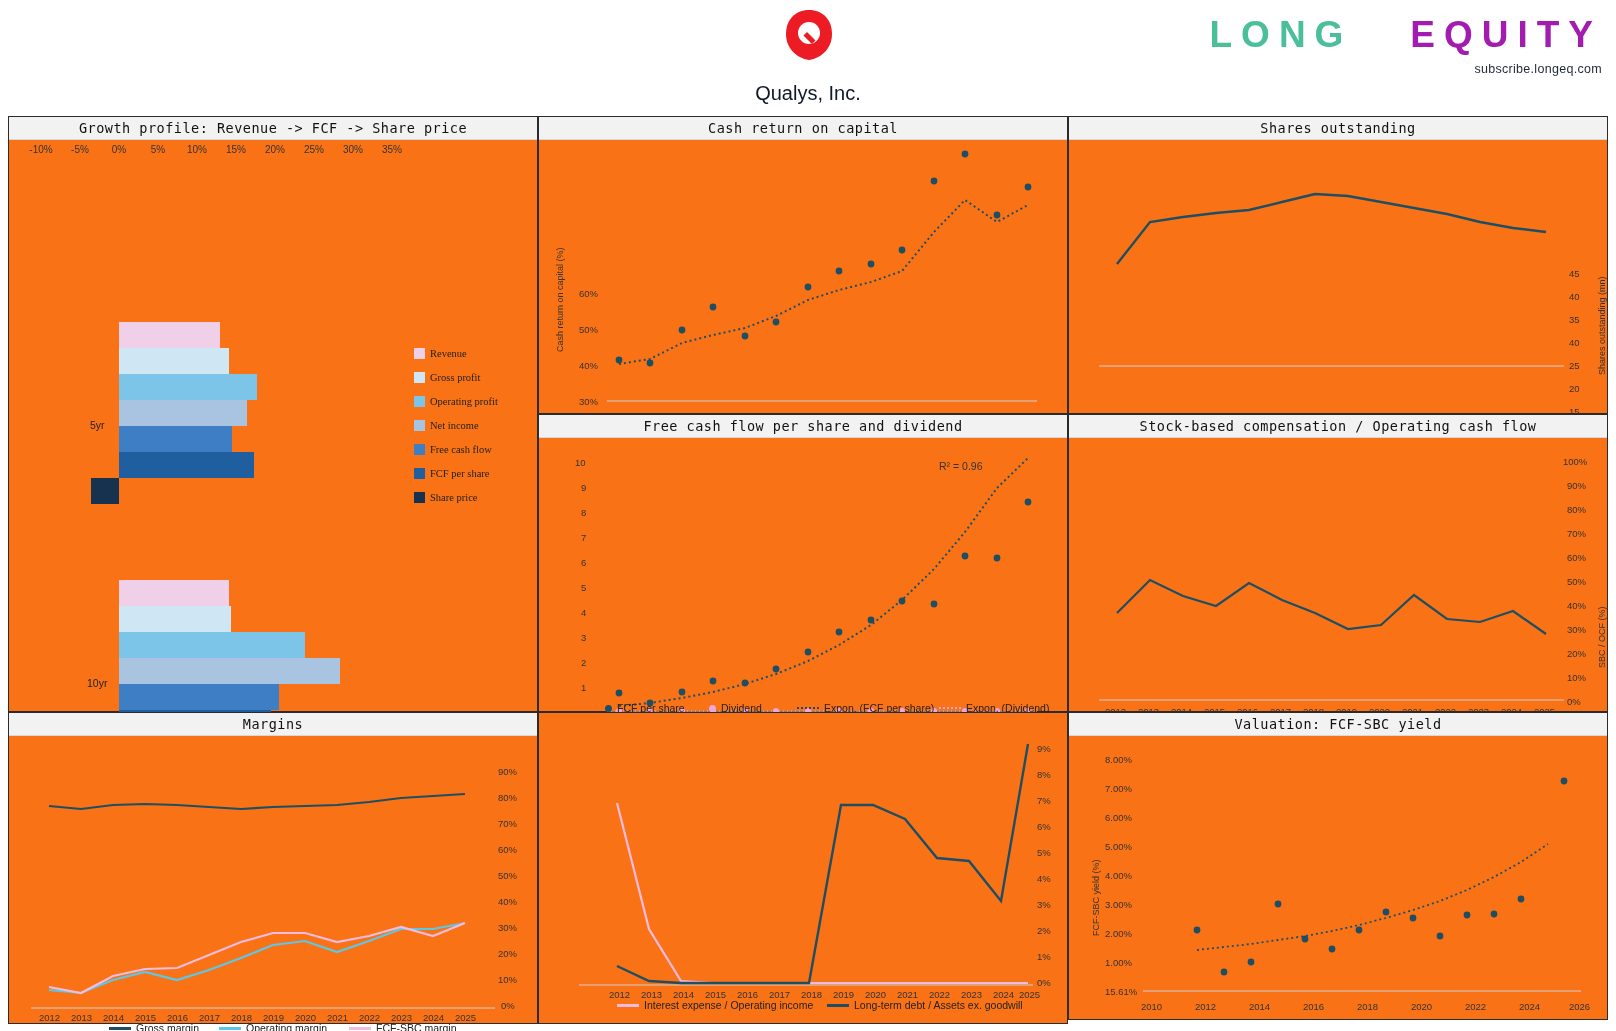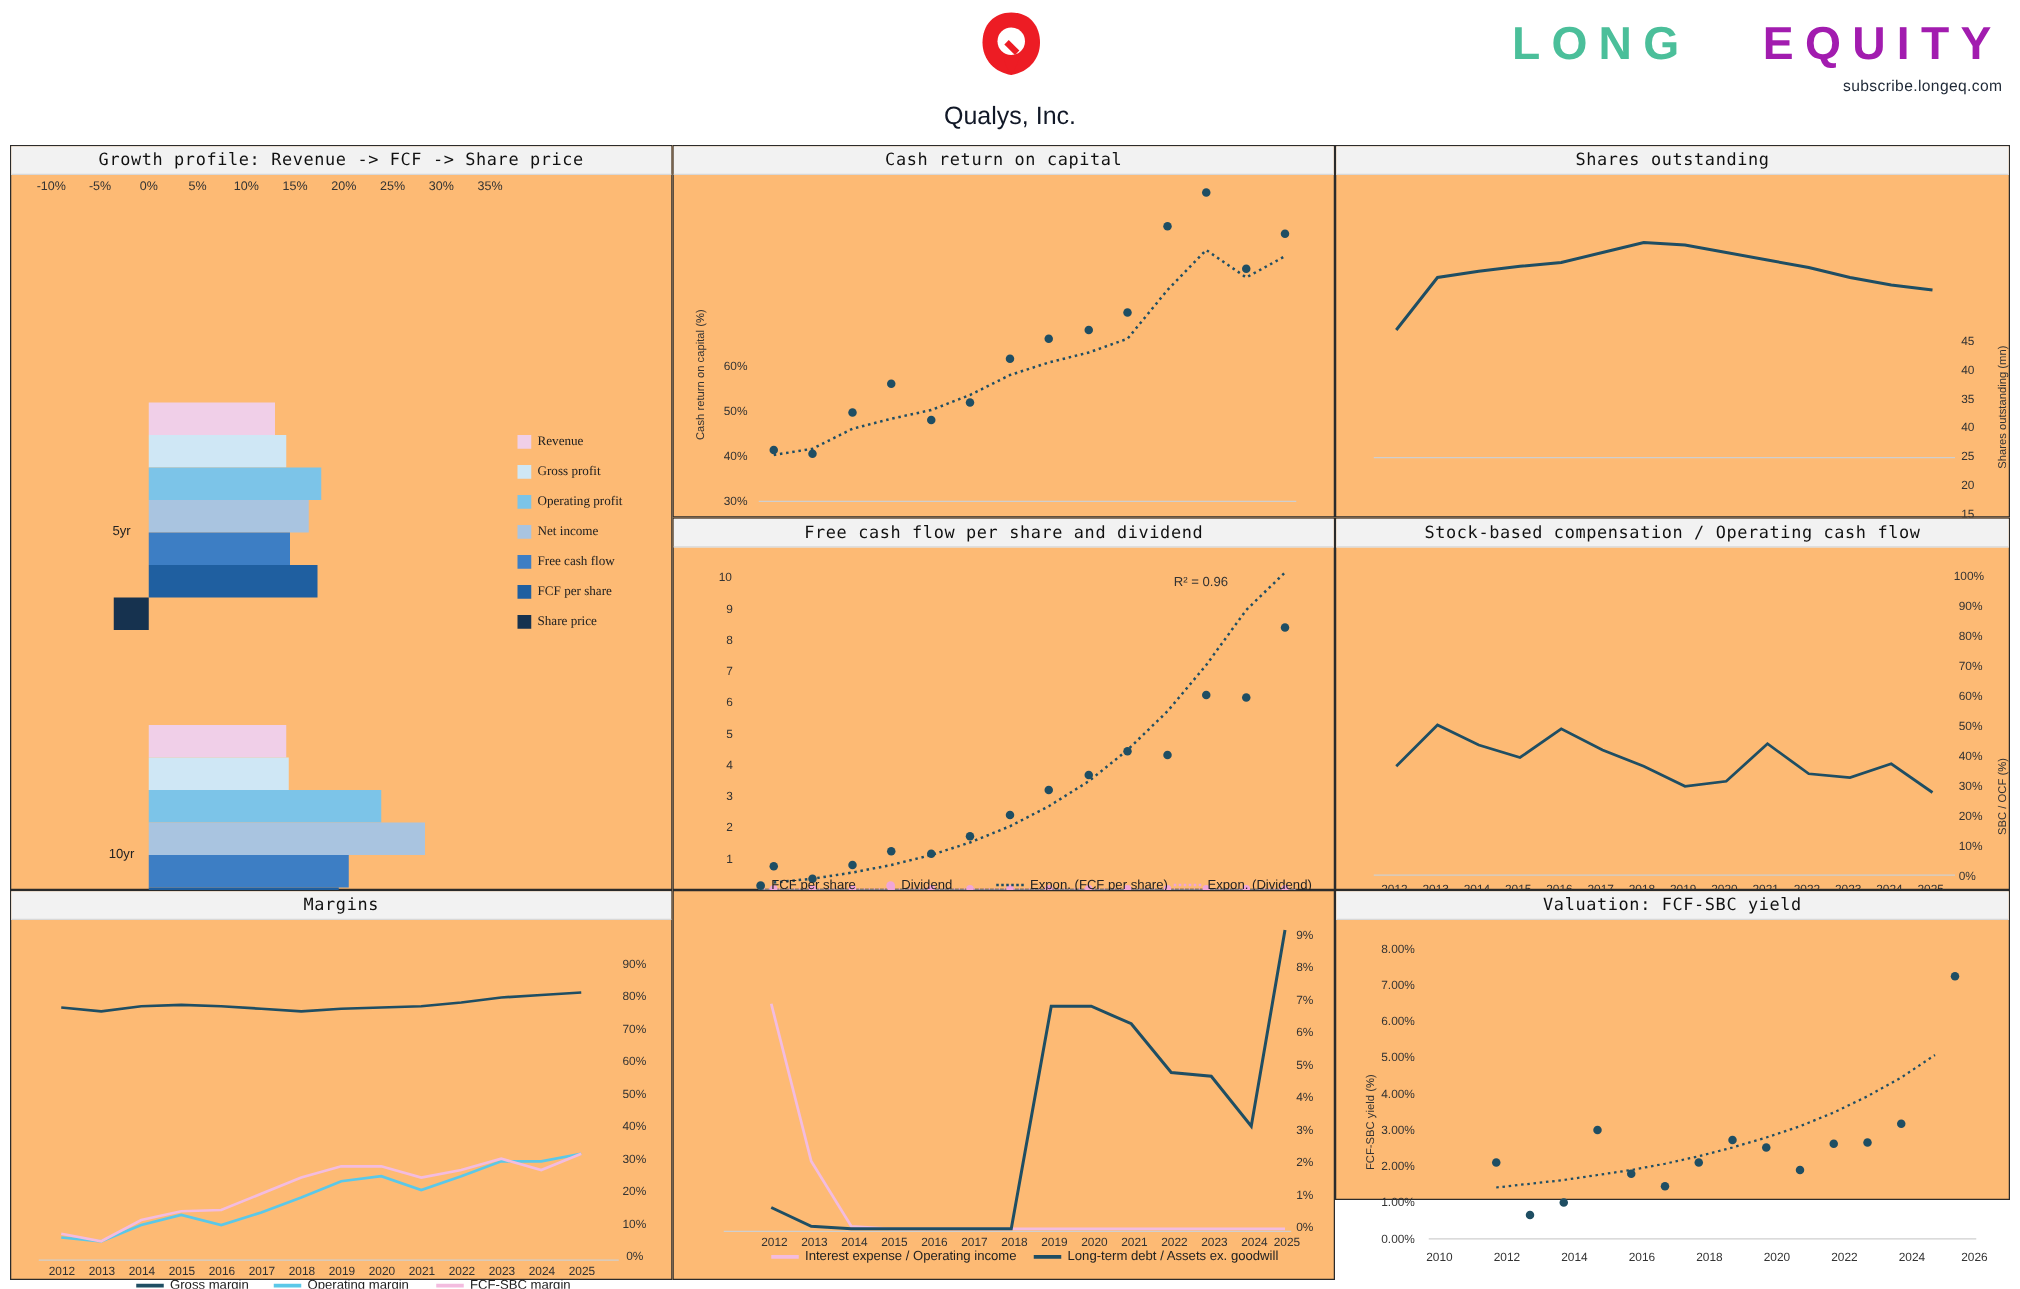--- a/index.html
+++ b/index.html
@@ -20,39 +20,39 @@
     position:absolute;right:14px;top:14px;text-align:right;
   }
   .brand-word{font-size:37px;letter-spacing:9px;font-weight:bold;}
   .brand-long{color:#4bbf9a;}
   .brand-equity{color:#a21caf;}
   .brand-sub{font-size:12.5px;color:#1f2937;margin-top:6px;letter-spacing:.3px;}
 
   
   .grid{position:absolute;left:8px;top:116px;width:1600px;height:908px;}
   .panel{
-    position:absolute;border:1px solid #2b2b2b;background:#fdba74;box-sizing:border-box;
+    position:absolute;border:1px solid #2b2b2b;background:#f97316;box-sizing:border-box;
   }
   .panel-title{
     height:22px;line-height:22px;text-align:center;
     font-family:"DejaVu Sans Mono","Liberation Mono",monospace;
     font-size:13.5px;color:#111;background:#f2f2f2;border-bottom:1px solid #d8d8d8;
     letter-spacing:.5px;
   }
   .panel-body{position:relative;width:100%;height:calc(100% - 22px);}
 
   
   #p-growth{left:0;top:0;width:530px;height:596px;}
   #p-croc{left:530px;top:0;width:530px;height:298px;}
   #p-shares{left:1060px;top:0;width:540px;height:298px;}
   #p-fcf{left:530px;top:298px;width:530px;height:298px;}
   #p-sbc{left:1060px;top:298px;width:540px;height:298px;}
   #p-margins{left:0;top:596px;width:530px;height:312px;}
   #p-debt{left:530px;top:596px;width:530px;height:312px;}
-  #p-val{left:1060px;top:596px;width:540px;height:248px;}
+  #p-val{left:1060px;top:596px;width:540px;height:308px;}
   .tick{position:absolute;font-size:9.5px;color:#333;white-space:nowrap;}
   .ylab-rot{
     position:absolute;font-size:9px;color:#333;
     transform-origin:0 0;transform:rotate(-90deg);white-space:nowrap;
   }
   .legend-row{position:absolute;display:flex;align-items:center;gap:5px;font-size:10.5px;color:#222;}
   .swatch{width:11px;height:11px;display:inline-block;}
   .swatch-line{width:22px;height:3px;display:inline-block;}
   .dotline{width:22px;height:0;border-top:2px dotted #1f4e63;display:inline-block;}
   .dot{width:7px;height:7px;border-radius:50%;display:inline-block;}
@@ -471,21 +471,21 @@
         <div class="ylab-rot" style="left:22px;top:200px;">FCF-SBC yield (%)</div>
 
         <div class="tick" style="left:36px;top:18px;text-align:right;">8.00%</div>
         <div class="tick" style="left:36px;top:47px;">7.00%</div>
         <div class="tick" style="left:36px;top:76px;">6.00%</div>
         <div class="tick" style="left:36px;top:105px;">5.00%</div>
         <div class="tick" style="left:36px;top:134px;">4.00%</div>
         <div class="tick" style="left:36px;top:163px;">3.00%</div>
         <div class="tick" style="left:36px;top:192px;">2.00%</div>
         <div class="tick" style="left:36px;top:221px;">1.00%</div>
-        <div class="tick" style="left:36px;top:250px;">0.00%</div>
+        <div class="tick" style="left:36px;top:250px;">15.61%</div>
 
         <div class="tick" style="left:72px;top:265px;">2010</div>
         <div class="tick" style="left:126px;top:265px;">2012</div>
         <div class="tick" style="left:180px;top:265px;">2014</div>
         <div class="tick" style="left:234px;top:265px;">2016</div>
         <div class="tick" style="left:288px;top:265px;">2018</div>
         <div class="tick" style="left:342px;top:265px;">2020</div>
         <div class="tick" style="left:396px;top:265px;">2022</div>
         <div class="tick" style="left:450px;top:265px;">2024</div>
         <div class="tick" style="left:500px;top:265px;">2026</div>

